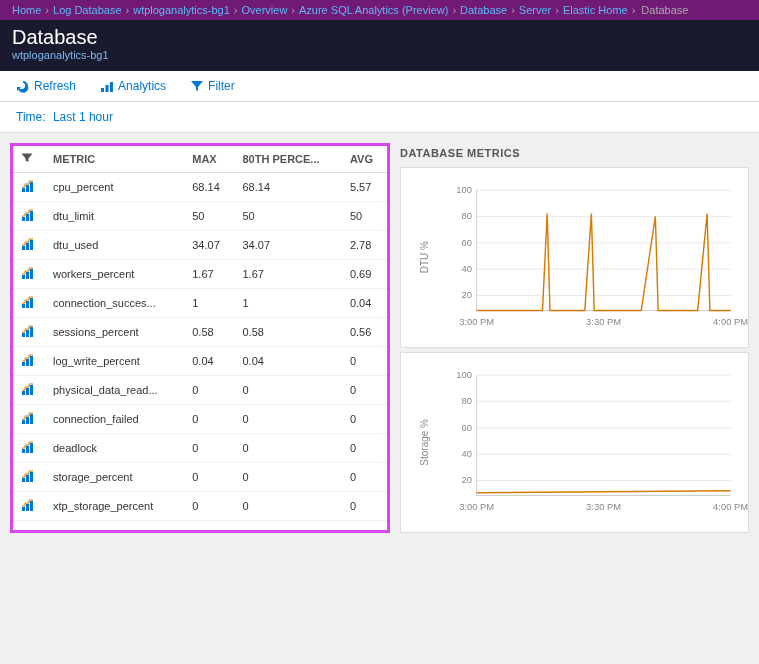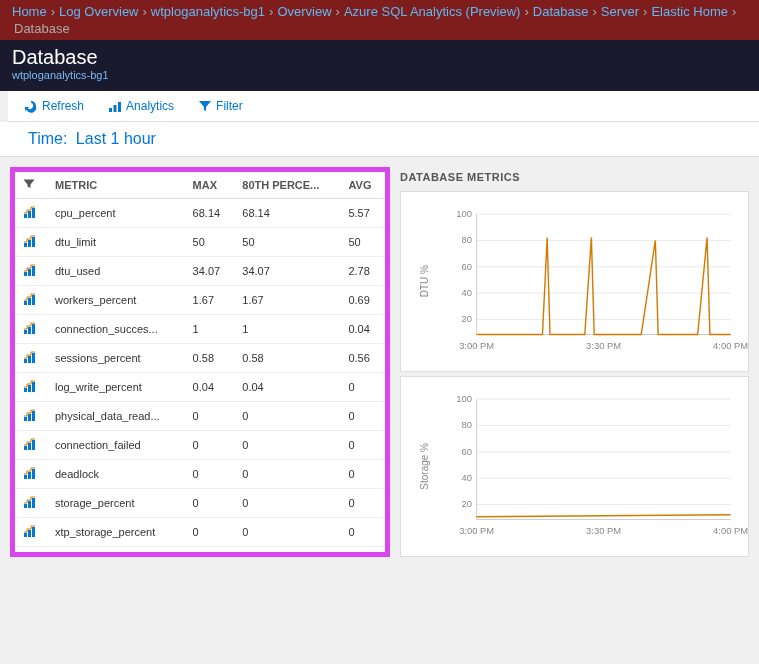--- a/index.html
+++ b/index.html
@@ -1,35 +1,35 @@
 <!DOCTYPE html>
 <html><head>
   <meta charset="utf-8">
   <style>
     * { box-sizing: border-box; margin: 0; padding: 0; }
     body { font-family: 'Segoe UI', Arial, sans-serif; font-size: 12px; background: #f0f0f0; color: #333; }
 
-    .top-bar { background: #7f1d1d; color: #fff; padding: 4px 12px; font-size: 13px; }
+    .top-bar { background: #701a75; color: #fff; padding: 4px 12px; font-size: 11px; }
     .breadcrumb { display: flex; align-items: center; flex-wrap: wrap; gap: 2px; }
     .breadcrumb a { color: #5cb9f5; text-decoration: none; cursor: pointer; }
     .breadcrumb span { color: #aaa; margin: 0 2px; }
 
     .title-section { background: #1a1a2e; color: #fff; padding: 6px 12px 10px; }
     .title-section h1 { font-size: 20px; font-weight: 300; }
     .title-section .subtitle { font-size: 11px; color: #7cb9f5; }
 
-    .toolbar { background: #fff; border-bottom: 1px solid #ddd; padding: 6px 12px; display: flex; align-items: center; gap: 16px; margin-left: 8px; }
+    .toolbar { background: #fff; border-bottom: 1px solid #ddd; padding: 6px 12px; display: flex; align-items: center; gap: 16px; }
     .toolbar-btn { display: flex; align-items: center; gap: 4px; cursor: pointer; color: #0078d4; font-size: 12px; background: none; border: none; padding: 2px 4px; }
 
-    .time-filter { background: #fff; padding: 8px 28px; border-bottom: 1px solid #ddd; font-size: 16px; }
+    .time-filter { background: #fff; padding: 8px 16px; border-bottom: 1px solid #ddd; font-size: 12px; }
     .time-filter span { color: #0078d4; }
 
     .main-content { display: flex; gap: 0; background: #f0f0f0; padding: 10px; gap: 10px; }
 
-    .metrics-table { background: #fff; border: 5px solid #d946ef; flex: 0 0 380px; min-width: 0; }
+    .metrics-table { background: #fff; border: 3px solid #d946ef; flex: 0 0 380px; min-width: 0; }
     .metrics-table table { width: 100%; border-collapse: collapse; }
     .metrics-table thead th { background: #fff; padding: 6px 8px; text-align: left; font-size: 11px; font-weight: 600; color: #555; border-bottom: 1px solid #ddd; white-space: nowrap; }
     .metrics-table tbody td { padding: 5px 8px; font-size: 11px; border-bottom: 1px solid #eee; white-space: nowrap; }
 
     .charts-panel { flex: 1; display: flex; flex-direction: column; gap: 4px; min-width: 0; }
     .chart-container { background: #fff; border: 1px solid #ddd; padding: 8px; }
     svg.chart { width: 100%; overflow: visible; }
 
     .y-axis-label { font-size: 10px; fill: #888; }
     .x-axis-label { font-size: 10px; fill: #888; }
@@ -43,21 +43,21 @@
     .y-label-text { font-size: 10px; color: #888; writing-mode: vertical-rl; transform: rotate(180deg); white-space: nowrap; }
     .chart-svg-container { flex: 1; }
   </style>
 </head>
 <body>
 
 <div class="top-bar">
   <div class="breadcrumb">
     <a>Home</a>
     <span>›</span>
-    <a>Log Overview</a>
+    <a>Log Database</a>
     <span>›</span>
     <a>wtploganalytics-bg1</a>
     <span>›</span>
     <a>Overview</a>
     <span>›</span>
     <a>Azure SQL Analytics (Preview)</a>
     <span>›</span>
     <a>Database</a>
     <span>›</span>
     <a>Server</a>

